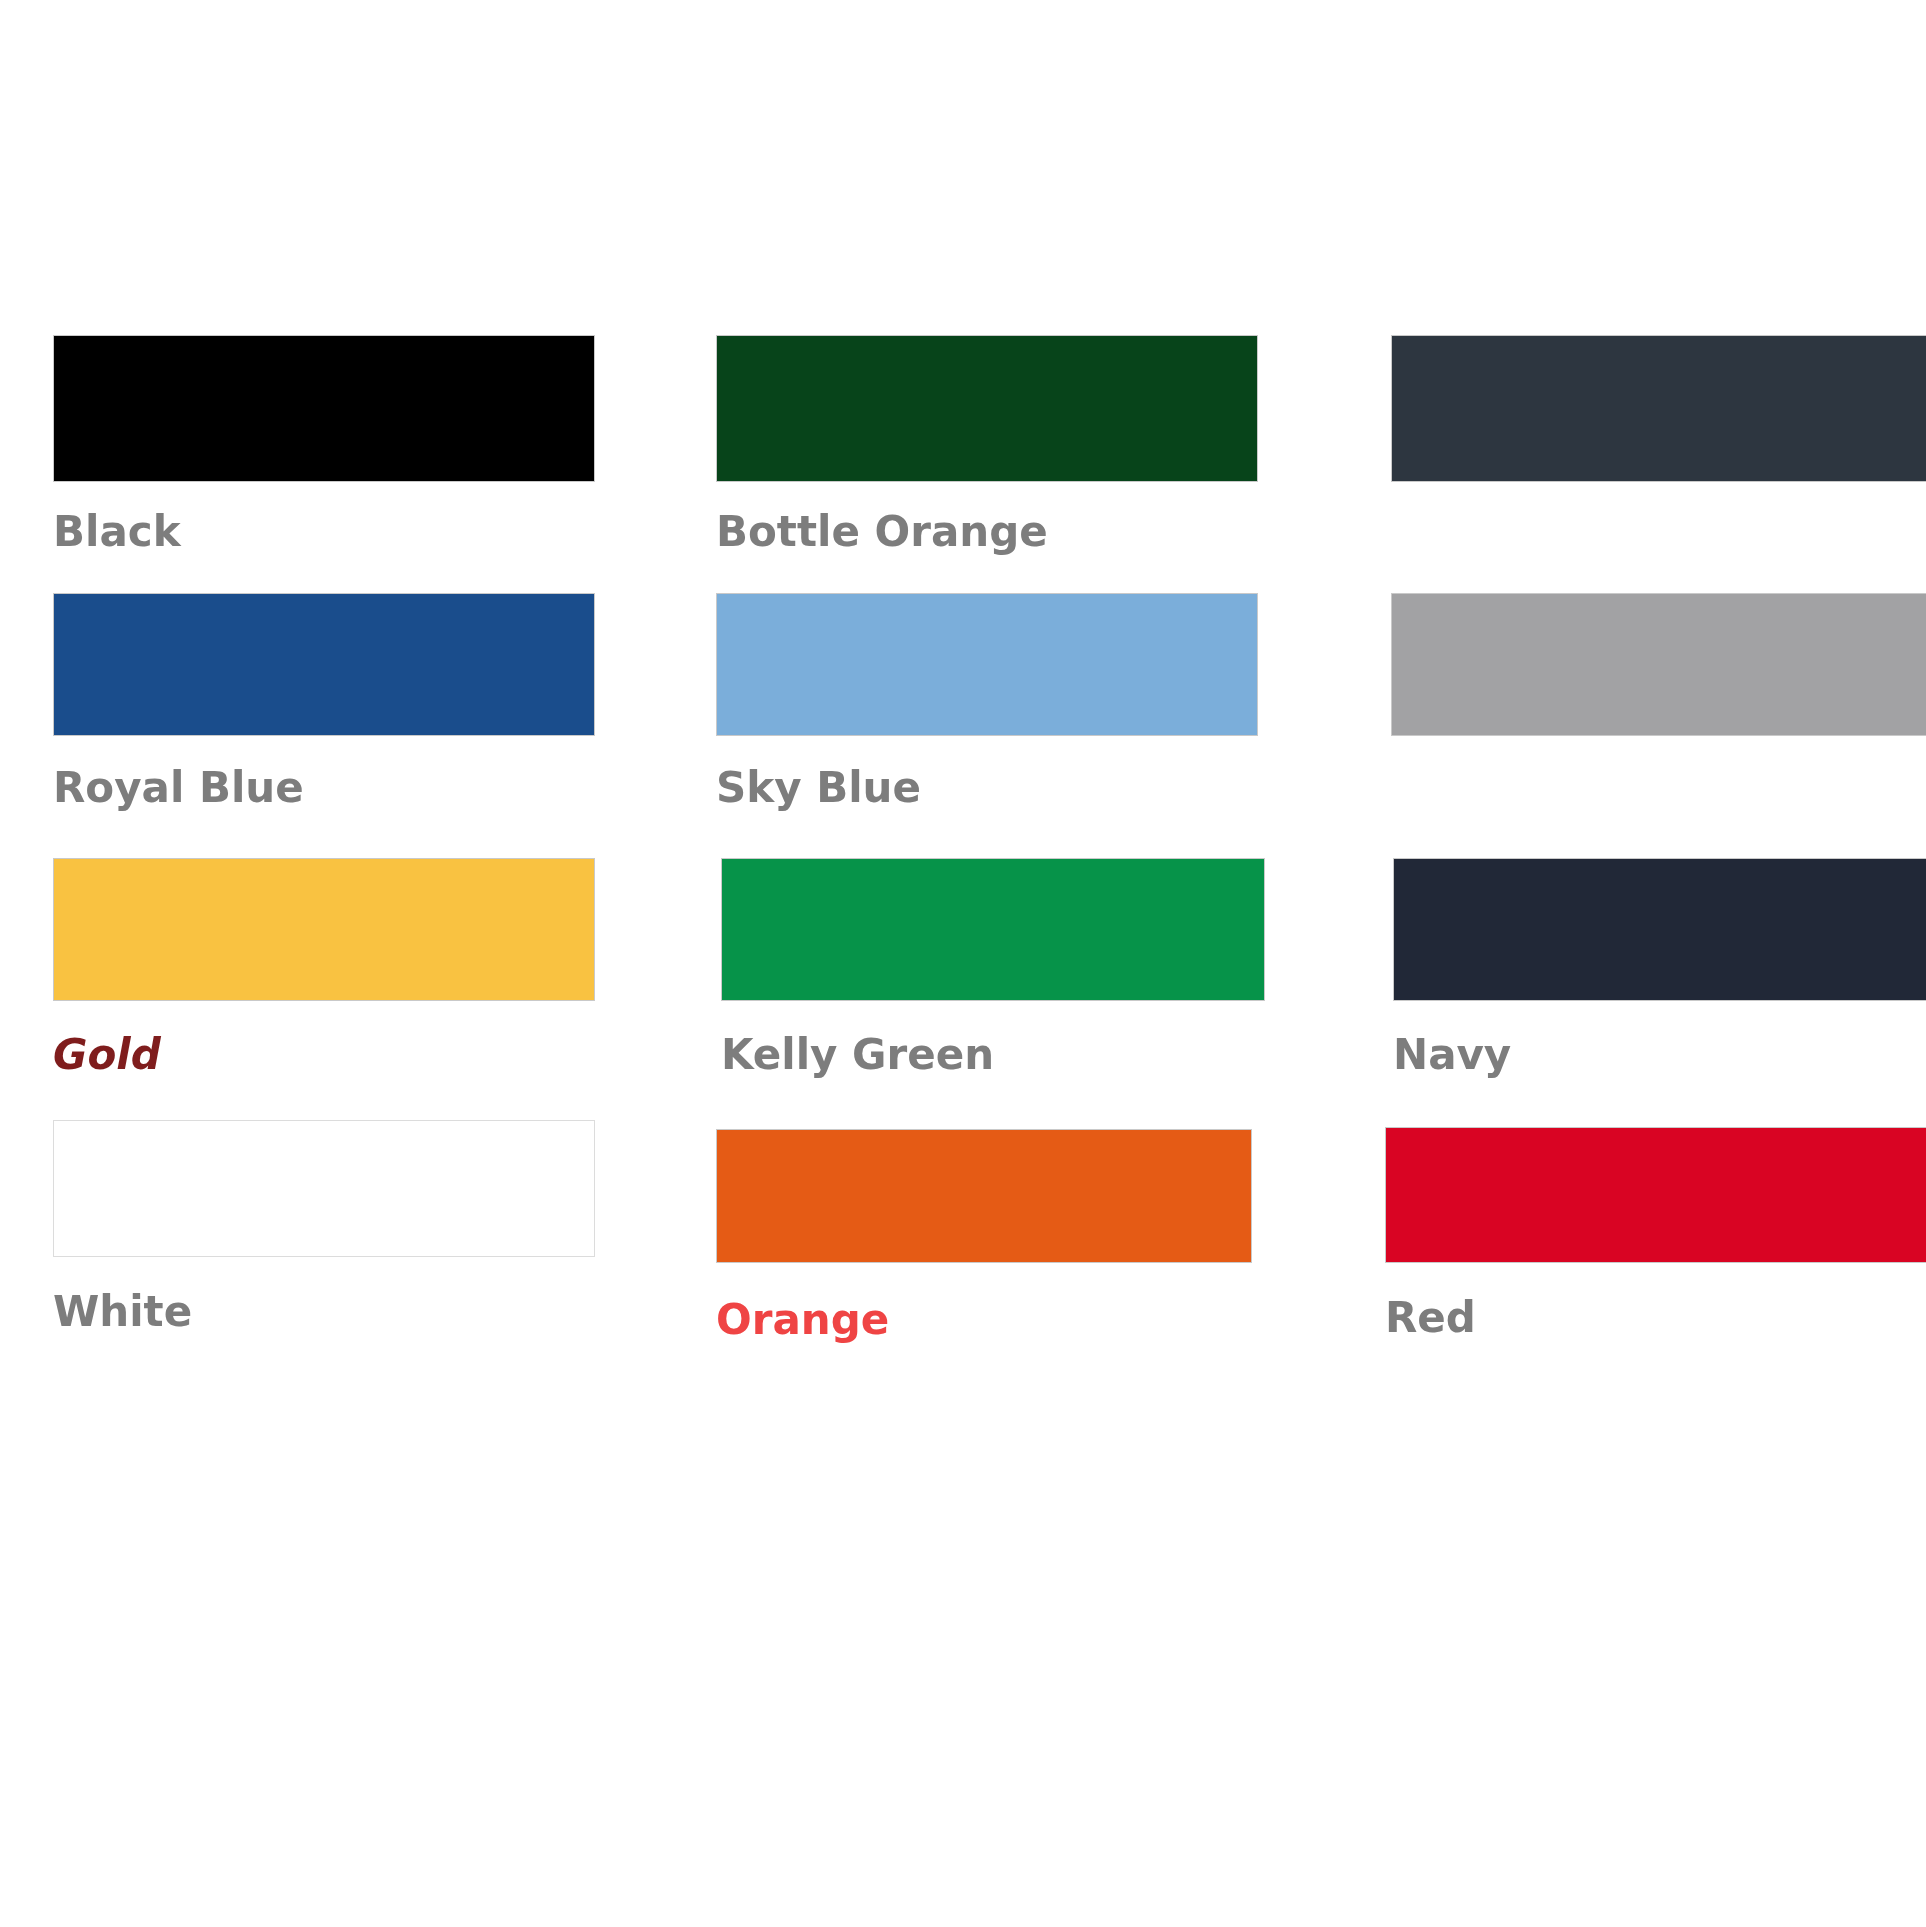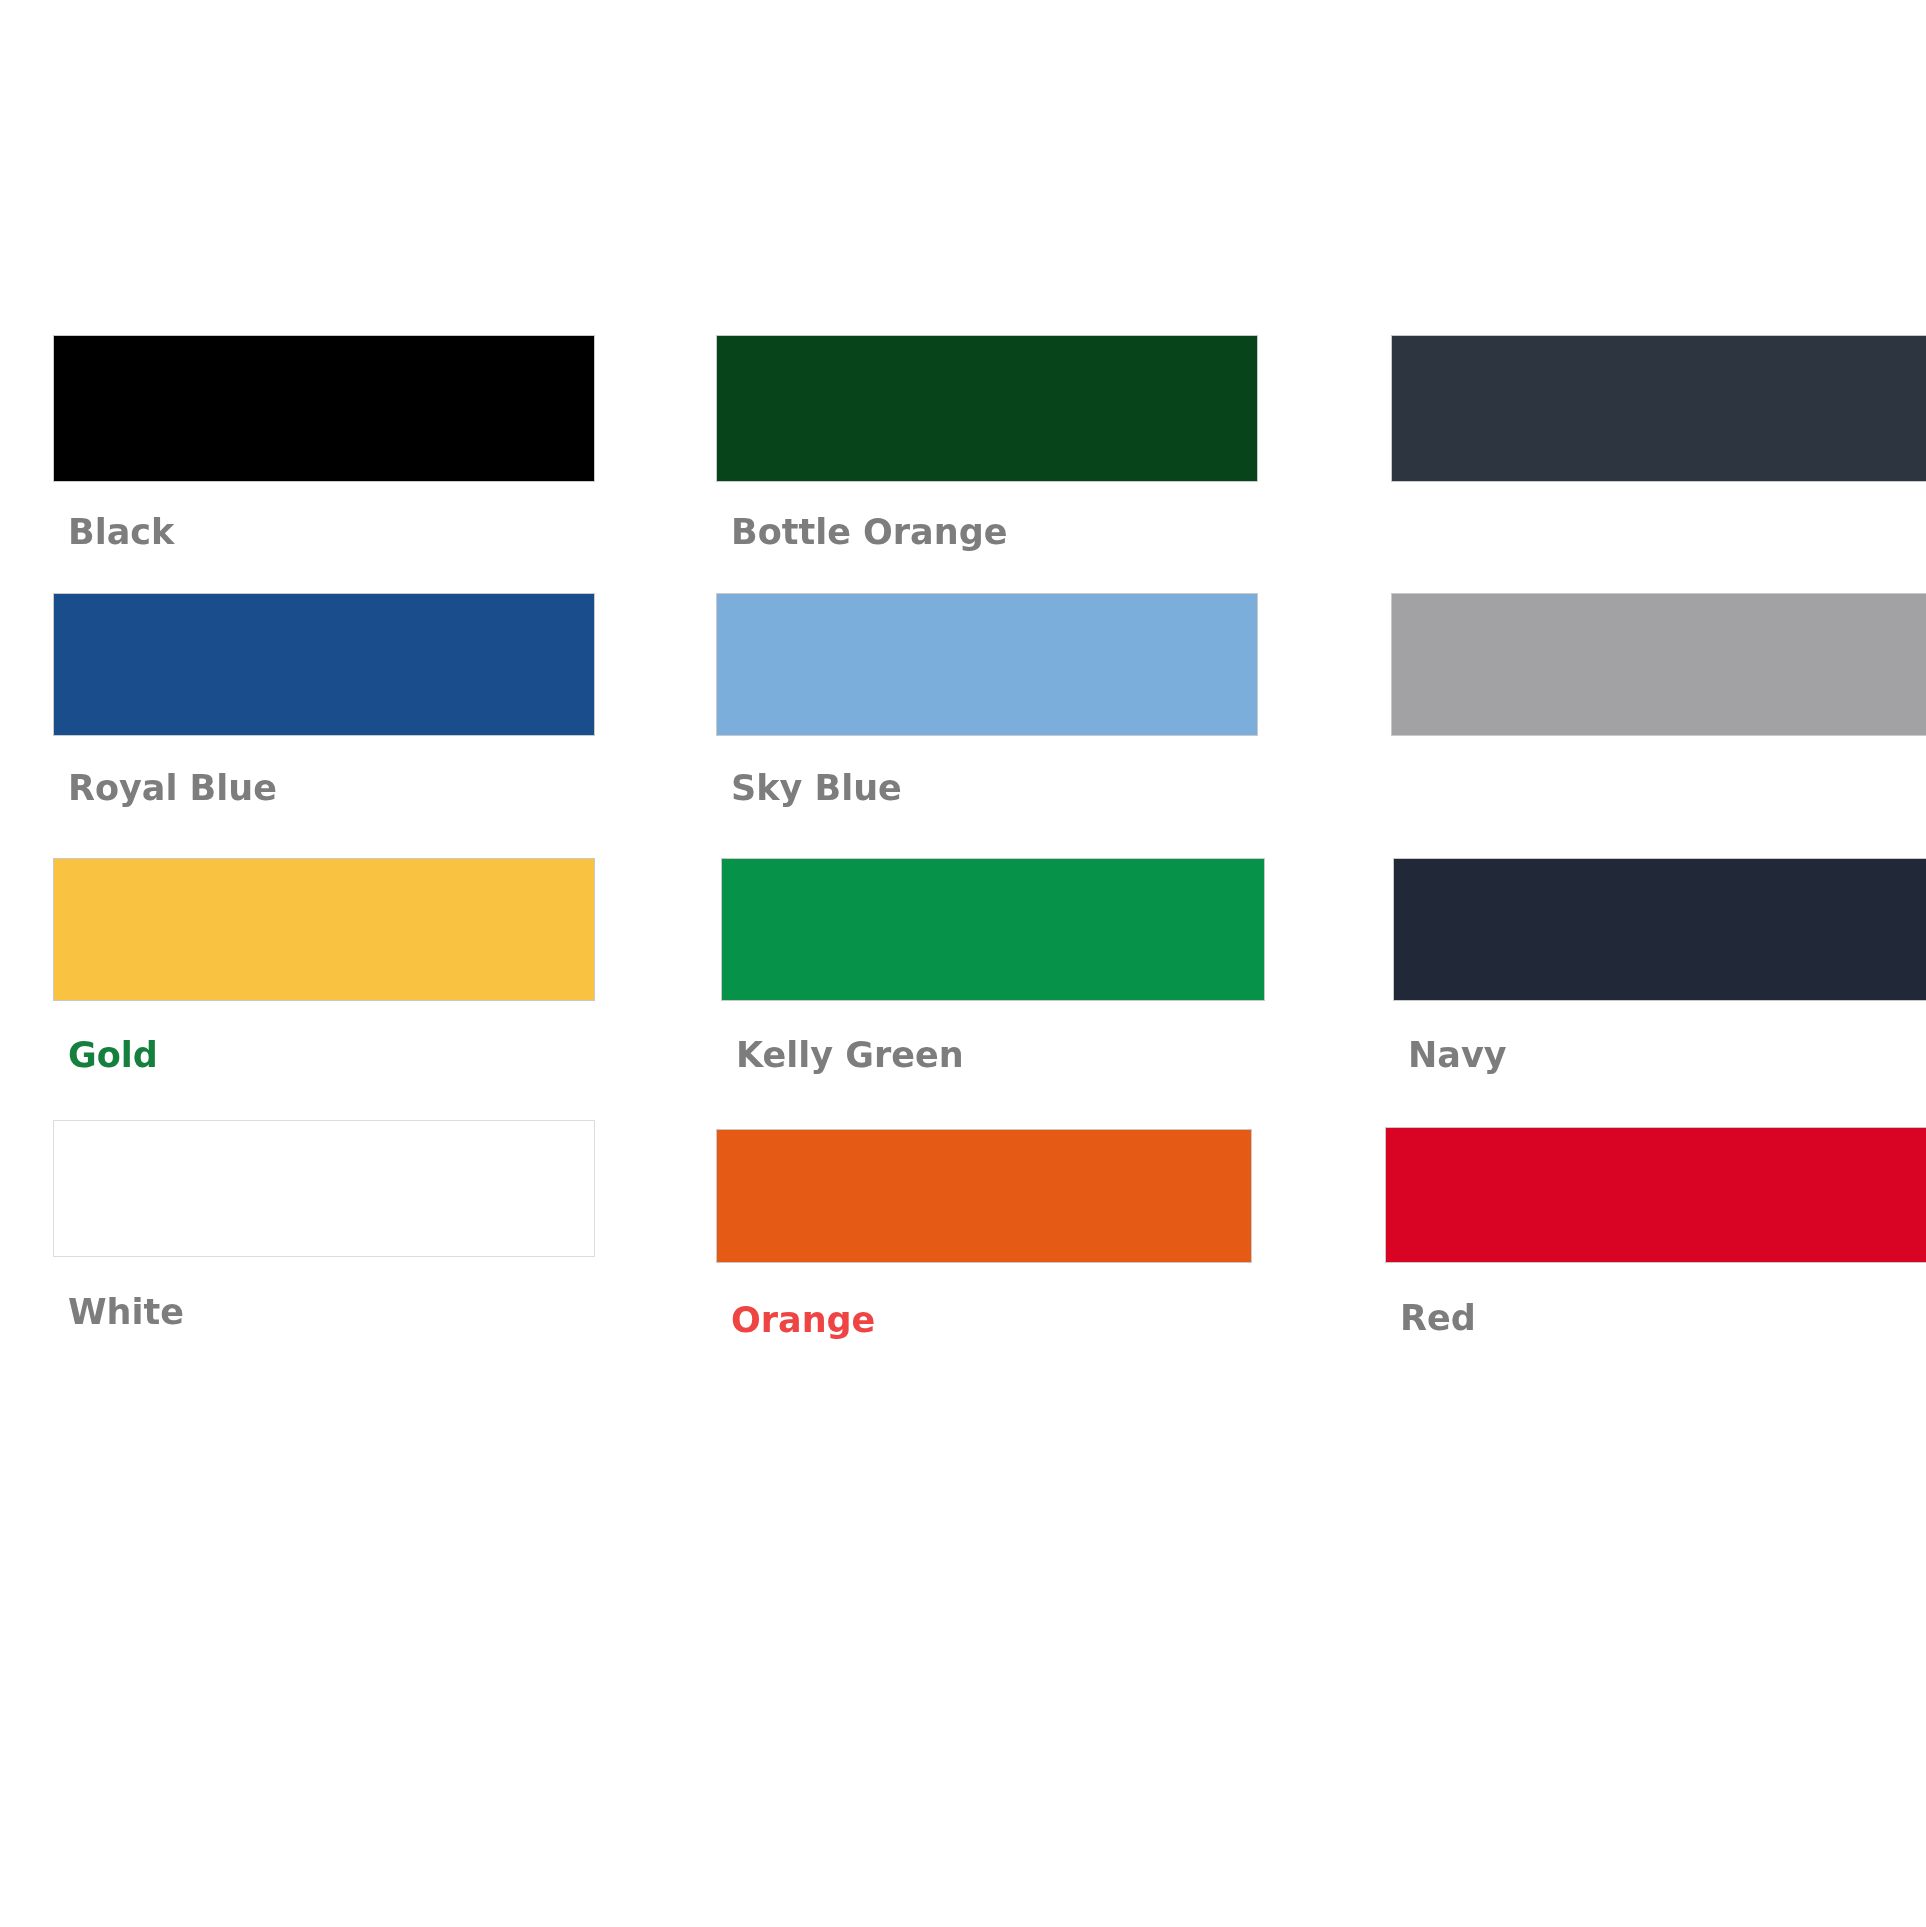--- a/index.html
+++ b/index.html
@@ -37,26 +37,25 @@
   }
 
   .swatch-chip.light-border {
     border: 1px solid #dcdcdc;
   }
 
   .swatch-label {
     position: absolute;
     font-family: "DejaVu Sans", sans-serif;
     font-weight: bold;
-    font-size: 35px;
+    font-size: 42px;
     line-height: 48px;
     color: #7d7d7d;
     white-space: nowrap;
     letter-spacing: 0px;
-    margin-left: 15px;
   }
 </style>
 </head>
 <body>
 
 <div id="swatch-grid">
     <div class="swatch-cell" style="left: 53px; top: 335px; width: 542px; height: 147px;">
       <span class="swatch-chip" style="background-color: rgb(0, 0, 0);"></span>
     </div>
     <div class="swatch-label" style="left: 53px; top: 508px; color: rgb(125, 125, 125);">Black</div>
@@ -74,21 +73,21 @@
     <div class="swatch-cell" style="left: 716px; top: 593px; width: 542px; height: 143px;">
       <span class="swatch-chip" style="background-color: rgb(123, 174, 218);"></span>
     </div>
     <div class="swatch-label" style="left: 716px; top: 764px; color: rgb(125, 125, 125);">Sky Blue</div>
     <div class="swatch-cell" style="left: 1391px; top: 593px; width: 542px; height: 143px;">
       <span class="swatch-chip" style="background-color: rgb(162, 162, 164);"></span>
     </div>
     <div class="swatch-cell" style="left: 53px; top: 858px; width: 542px; height: 143px;">
       <span class="swatch-chip" style="background-color: rgb(249, 194, 65);"></span>
     </div>
-    <div class="swatch-label" style="left: 53px; top: 1031px; color: #15803d;">Gold</div>
+    <div class="swatch-label" style="left: 53px; top: 1031px; color: #7f1d1d; font-style: italic;">Gold</div>
     <div class="swatch-cell" style="left: 721px; top: 858px; width: 544px; height: 143px;">
       <span class="swatch-chip" style="background-color: rgb(6, 147, 73);"></span>
     </div>
     <div class="swatch-label" style="left: 721px; top: 1031px; color: rgb(125, 125, 125);">Kelly Green</div>
     <div class="swatch-cell" style="left: 1393px; top: 858px; width: 546px; height: 143px;">
       <span class="swatch-chip" style="background-color: rgb(33, 40, 55);"></span>
     </div>
     <div class="swatch-label" style="left: 1393px; top: 1031px; color: rgb(125, 125, 125);">Navy</div>
     <div class="swatch-cell" style="left: 53px; top: 1120px; width: 542px; height: 137px;">
       <span class="swatch-chip light-border" style="background-color: rgb(255, 255, 255);"></span>

